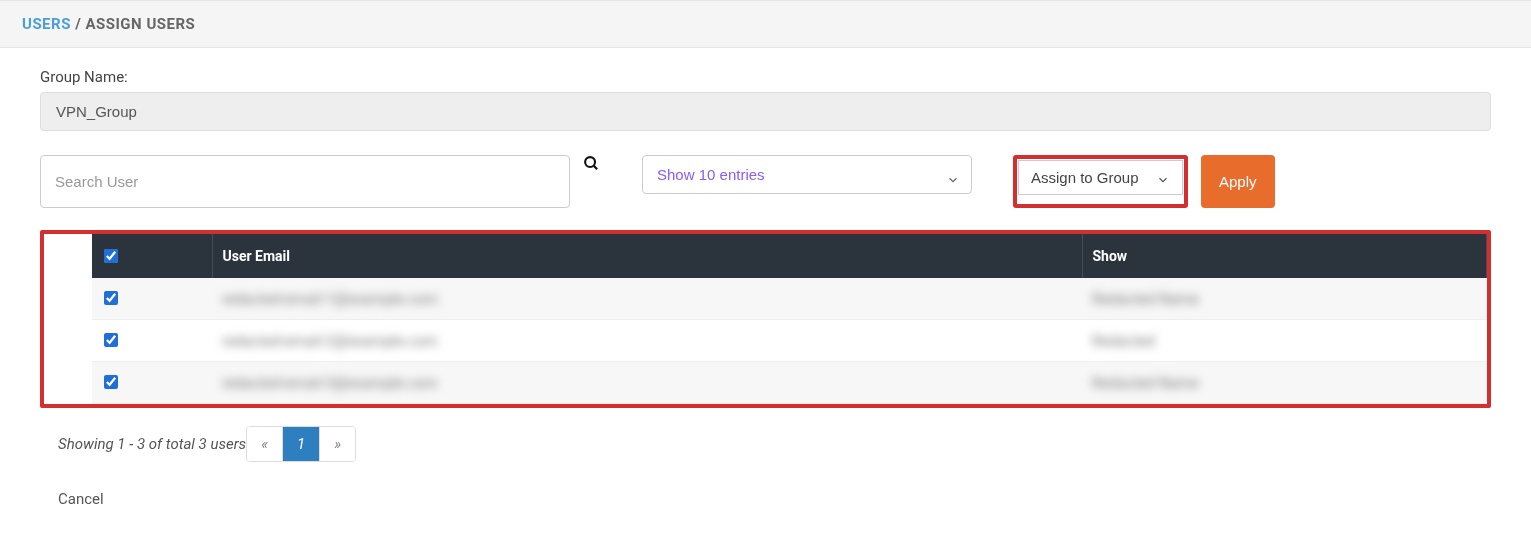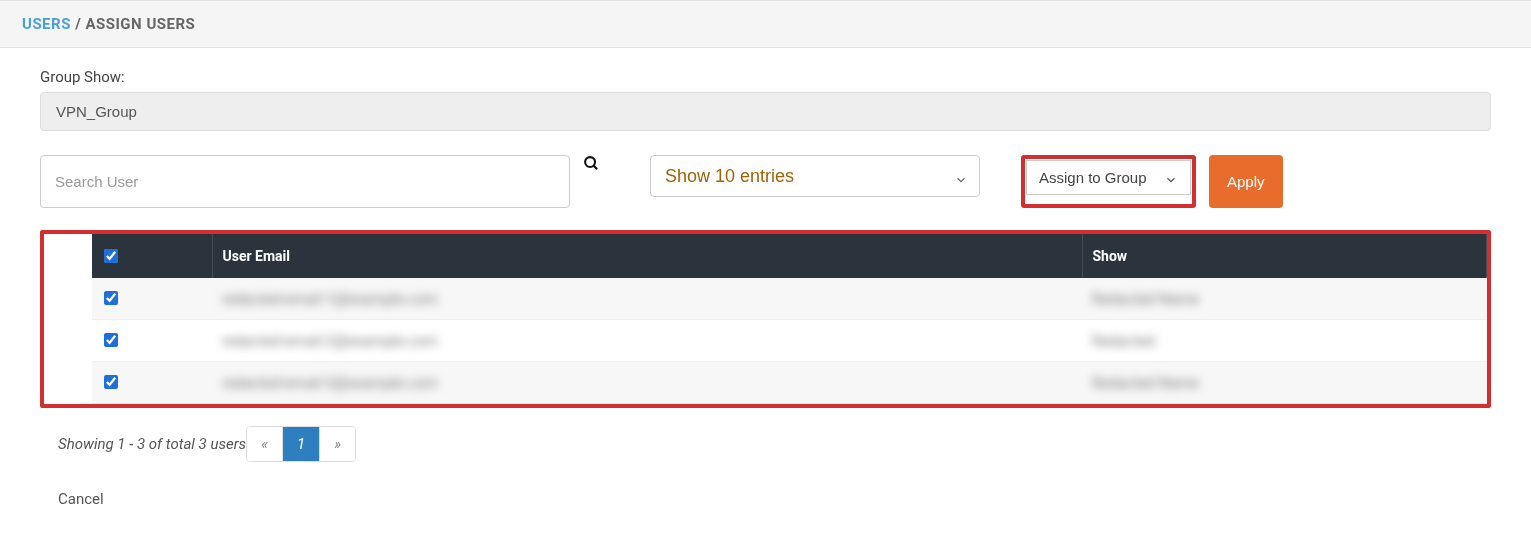--- a/index.html
+++ b/index.html
@@ -62,26 +62,25 @@
     text-align: center;
     font-size: 17px;
     color: #111;
     margin-right: 30px;
   }
   .entries-select {
     width: 330px;
     border: 1px solid #ccc;
     border-radius: 4px;
     padding: 10px 36px 10px 14px;
-    font-size: 18px;
-    color: #a16207;
+    font-size: 15px;
+    color: #8b5cf6;
     background: #fff;
     appearance: none;
     position: relative;
-    margin-left: 8px;
   }
   .select-wrap {
     position: relative;
     margin-right: 40px;
   }
   .select-wrap .chev {
     position: absolute;
     right: 12px;
     top: 50%;
     transform: translateY(-50%);
@@ -193,21 +192,21 @@
 <body>
 
 <div class="page">
 
   <div class="breadcrumb-bar">
     <a href="#">USERS</a><span> / </span><span>ASSIGN USERS</span>
   </div>
 
   <div class="content">
 
-    <div class="field-label">Group Show:</div>
+    <div class="field-label">Group Name:</div>
     <input class="group-name-input" type="text" readonly="" value="VPN_Group" style="">
 
     <div class="controls-row">
       <input class="search-input" type="text" placeholder="Search User" style="">
       <div class="search-icon-wrap">
         <svg width="17" height="17" viewBox="0 0 24 24" fill="none" stroke="currentColor" stroke-width="3">
             <circle cx="10" cy="10" r="7"></circle>
             <line x1="20" y1="20" x2="15" y2="15"></line>
           </svg>
       </div>

